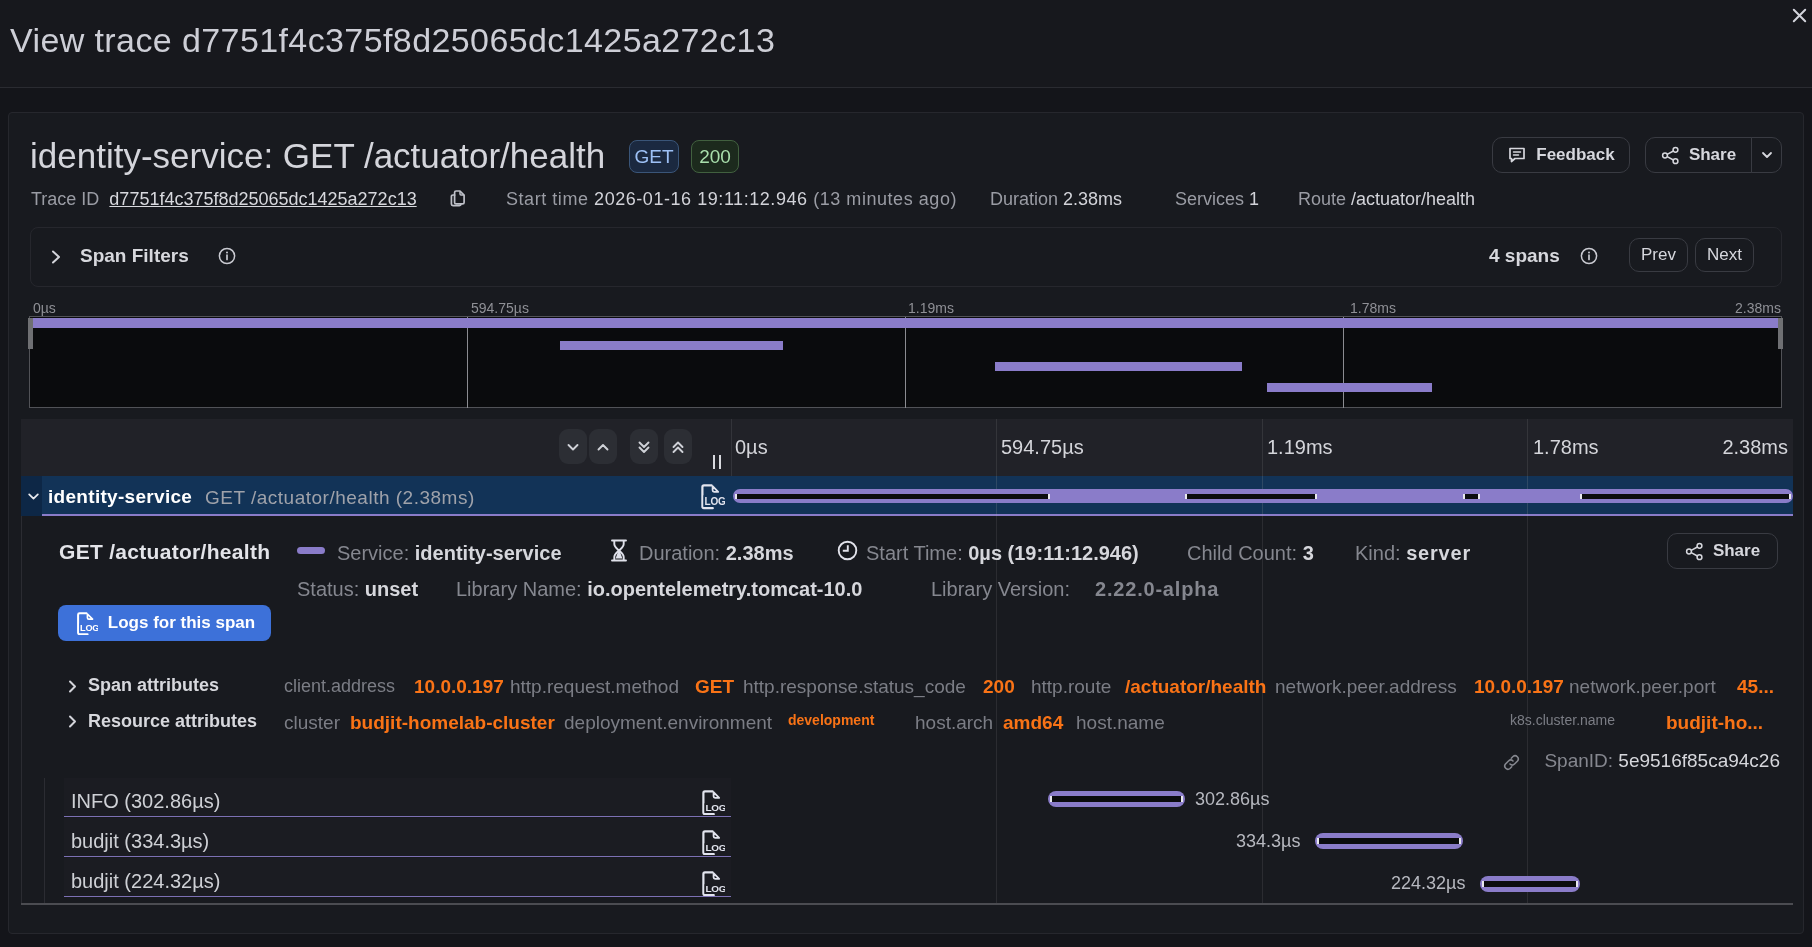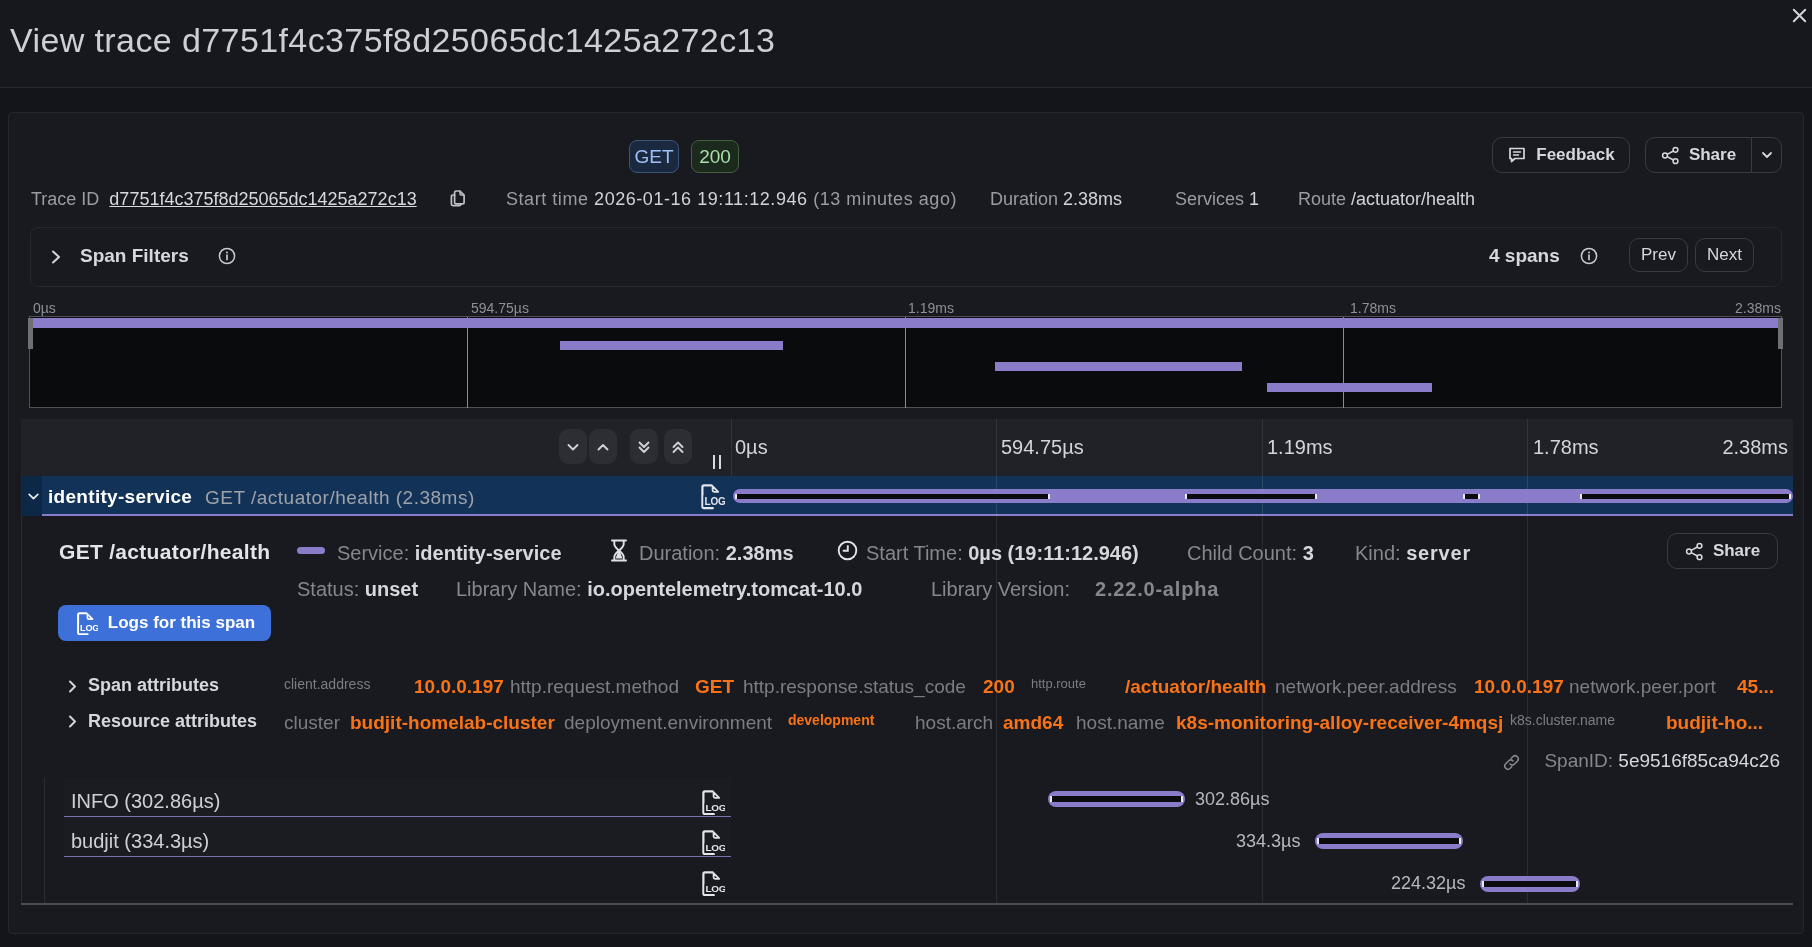--- a/index.html
+++ b/index.html
@@ -47,20 +47,21 @@
 </head>
 <body>
 <div id="app">
   <div class="topbar">
     <div class="title">View trace d7751f4c375f8d25065dc1425a272c13</div>
     <svg class="abs" style="left:1792px;top:8px;" width="15" height="15" viewBox="0 0 15 15">
         <path d="M1.8 1.8 L13.2 13.2 M13.2 1.8 L1.8 13.2" stroke="#d3d4dc" stroke-width="2" stroke-linecap="round"></path>
       </svg>
   </div>
   <div class="panel"></div>
+  <div class="h1">identity-service: GET /actuator/health</div>
   <div class="badge get">GET</div>
   <div class="badge ok">200</div>
 
   <div class="metarow" style="left:31px;">Trace ID&nbsp; <span style="color:#d8d9de;text-decoration:underline;">d7751f4c375f8d25065dc1425a272c13</span></div>
   <svg class="abs" style="left:449px;top:188px;" width="17" height="21" viewBox="0 0 17 21">
       <path d="M5.6 7 H4 Q2.4 7 2.4 8.6 V16 Q2.4 17.6 4 17.6 H10.4 Q12 17.6 12 16" fill="none" stroke="#bfc1c9" stroke-width="1.7" stroke-linecap="round"></path>
       <path d="M7.1 3 H11 L15.1 7.1 V14.4 Q15.1 15.9 13.6 15.9 H7.1 Q5.6 15.9 5.6 14.4 V4.5 Q5.6 3 7.1 3 Z" fill="none" stroke="#bfc1c9" stroke-width="1.7" stroke-linejoin="round"></path>
       <path d="M11 3.2 V5.9 Q11 6.9 12 6.9 H14.9" fill="none" stroke="#bfc1c9" stroke-width="1.5"></path>
     </svg>
   <div class="metarow" style="left:506px;letter-spacing:0.55px;">Start time <span class="metaval">2026-01-16 19:11:12.946</span> (13 minutes ago)</div>
@@ -226,44 +227,43 @@
         <path d="M13.6 1.4 H6 Q4.4 1.4 4.4 3 V22.6 Q4.4 24.2 6 24.2 H14.8" fill="none" stroke="#fff" stroke-width="2.2" stroke-linecap="round"></path>
         <path d="M14.6 2.2 L20.2 7.8 H16.1 Q14.6 7.8 14.6 6.3 Z" fill="none" stroke="#fff" stroke-width="1.8" stroke-linejoin="round"></path>
         <text x="6.6" y="20.8" font-size="10" font-weight="700" letter-spacing="-0.3" fill="#fff" stroke="#3d71d9" stroke-width="3.4" paint-order="stroke" font-family="Liberation Sans">LOG</text>
       </svg>
     Logs for this span</div>
 
   <svg class="abs" style="left:66px;top:679px;" width="13" height="15" viewBox="0 0 13 15">
       <path d="M4 2.5 l5 5 -5 5" fill="none" stroke="#d3d4da" stroke-width="2" stroke-linecap="round" stroke-linejoin="round"></path>
     </svg>
   <div class="abs" style="left:88px;top:675px;font-size:18px;font-weight:700;color:#d7d8dd;">Span attributes</div>
-  <span class="abs attr-key" style="left:284px;top:676px;font-size:14px;">client.address</span>
+  <span class="abs attr-key" style="left:284px;top:676px;font-size:18px;">client.address</span>
   <span class="abs attr-val" style="left:414px;top:676px;font-size:19px;">10.0.0.197</span>
   <span class="abs attr-key" style="left:510px;top:676px;font-size:19px;">http.request.method</span>
   <span class="abs attr-val" style="left:695px;top:676px;font-size:19px;">GET</span>
   <span class="abs attr-key" style="left:743px;top:676px;font-size:19px;">http.response.status_code</span>
   <span class="abs attr-val" style="left:983px;top:676px;font-size:19px;">200</span>
-  <span class="abs attr-key" style="left:1031px;top:676px;font-size:13px;">http.route</span>
+  <span class="abs attr-key" style="left:1031px;top:676px;font-size:19px;">http.route</span>
   <span class="abs attr-val" style="left:1125px;top:676px;font-size:19px;">/actuator/health</span>
   <span class="abs attr-key" style="left:1275px;top:676px;font-size:19px;">network.peer.address</span>
   <span class="abs attr-val" style="left:1474px;top:676px;font-size:19px;">10.0.0.197</span>
   <span class="abs attr-key" style="left:1569px;top:676px;font-size:19px;">network.peer.port</span>
   <span class="abs attr-val" style="left:1737px;top:676px;font-size:19px;">45...</span>
   <svg class="abs" style="left:66px;top:714px;" width="13" height="15" viewBox="0 0 13 15">
       <path d="M4 2.5 l5 5 -5 5" fill="none" stroke="#d3d4da" stroke-width="2" stroke-linecap="round" stroke-linejoin="round"></path>
     </svg>
   <div class="abs" style="left:88px;top:711px;font-size:18px;font-weight:700;color:#d7d8dd;">Resource attributes</div>
   <span class="abs attr-key" style="left:284px;top:712px;font-size:19px;">cluster</span>
   <span class="abs attr-val" style="left:350px;top:712px;font-size:19px;">budjit-homelab-cluster</span>
   <span class="abs attr-key" style="left:564px;top:712px;font-size:19px;">deployment.environment</span>
   <span class="abs attr-val" style="left:788px;top:712px;font-size:14px;">development</span>
   <span class="abs attr-key" style="left:915px;top:712px;font-size:19px;">host.arch</span>
   <span class="abs attr-val" style="left:1003px;top:712px;font-size:19px;">amd64</span>
   <span class="abs attr-key" style="left:1076px;top:712px;font-size:19px;">host.name</span>
-  <span class="abs attr-val" style="left:1176px;top:712px;font-size:19px;">k8s-monitoring-alloy-receiver-4mqsj</span>
   <span class="abs attr-key" style="left:1510px;top:712px;font-size:14px;">k8s.cluster.name</span>
   <span class="abs attr-val" style="left:1666px;top:712px;font-size:19px;">budjit-ho...</span>
   <svg class="abs" style="left:1502px;top:753px;" width="19" height="19" viewBox="0 0 19 19">
       <path d="M8 11 a3.2 3.2 0 0 0 4.5 0 l3 -3 a3.2 3.2 0 0 0 -4.5 -4.5 l-1.7 1.7 M11 8 a3.2 3.2 0 0 0 -4.5 0 l-3 3 a3.2 3.2 0 0 0 4.5 4.5 l1.7 -1.7" fill="none" stroke="#85878f" stroke-width="1.6" stroke-linecap="round"></path>
     </svg>
   <div class="abs" style="right:32px;top:750px;font-size:19px;color:#85878f;">SpanID: <span style="color:#d6d7dc;">5e9516f85ca94c26</span></div>
 
   <div class="vguide" style="left:44px;top:778px;height:126px;"></div>
   <div class="abs" style="left:21px;top:903px;width:1772px;height:2px;background:#4b4c51;"></div>
 
@@ -276,20 +276,23 @@
       <text x="6.6" y="20.8" font-size="10" font-weight="700" letter-spacing="-0.3" fill="#e2e4ee" stroke="#1b1c22" stroke-width="3.4" paint-order="stroke" font-family="Liberation Sans">LOG</text>
     </svg>
   <div class="childrow" style="top:818px;">
       <div class="childname">budjit (334.3µs)</div>
     </div>
   <svg class="abs" style="left:699px;top:830px;" width="26" height="25" viewBox="0 0 26.04 25">
       <path d="M13.6 1.4 H6 Q4.4 1.4 4.4 3 V22.6 Q4.4 24.2 6 24.2 H14.8" fill="none" stroke="#e2e4ee" stroke-width="2.2" stroke-linecap="round"></path>
       <path d="M14.6 2.2 L20.2 7.8 H16.1 Q14.6 7.8 14.6 6.3 Z" fill="none" stroke="#e2e4ee" stroke-width="1.8" stroke-linejoin="round"></path>
       <text x="6.6" y="20.8" font-size="10" font-weight="700" letter-spacing="-0.3" fill="#e2e4ee" stroke="#1b1c22" stroke-width="3.4" paint-order="stroke" font-family="Liberation Sans">LOG</text>
     </svg>
+  <div class="childrow" style="top:858px;">
+      <div class="childname">budjit (224.32µs)</div>
+    </div>
   <svg class="abs" style="left:699px;top:871px;" width="26" height="25" viewBox="0 0 26.04 25">
       <path d="M13.6 1.4 H6 Q4.4 1.4 4.4 3 V22.6 Q4.4 24.2 6 24.2 H14.8" fill="none" stroke="#e2e4ee" stroke-width="2.2" stroke-linecap="round"></path>
       <path d="M14.6 2.2 L20.2 7.8 H16.1 Q14.6 7.8 14.6 6.3 Z" fill="none" stroke="#e2e4ee" stroke-width="1.8" stroke-linejoin="round"></path>
       <text x="6.6" y="20.8" font-size="10" font-weight="700" letter-spacing="-0.3" fill="#e2e4ee" stroke="#1b1c22" stroke-width="3.4" paint-order="stroke" font-family="Liberation Sans">LOG</text>
     </svg>
 
   <div class="spanbar" style="left:1048px;top:791px;width:137px;height:16px;border-radius:8px;"></div>
   <div class="critline" style="left:1052px;top:796px;width:129px;height:6px;"></div>
   <div class="wtick" style="left:1050px;top:796px;height:6px;"></div>
   <div class="wtick" style="left:1181px;top:796px;height:6px;"></div>

